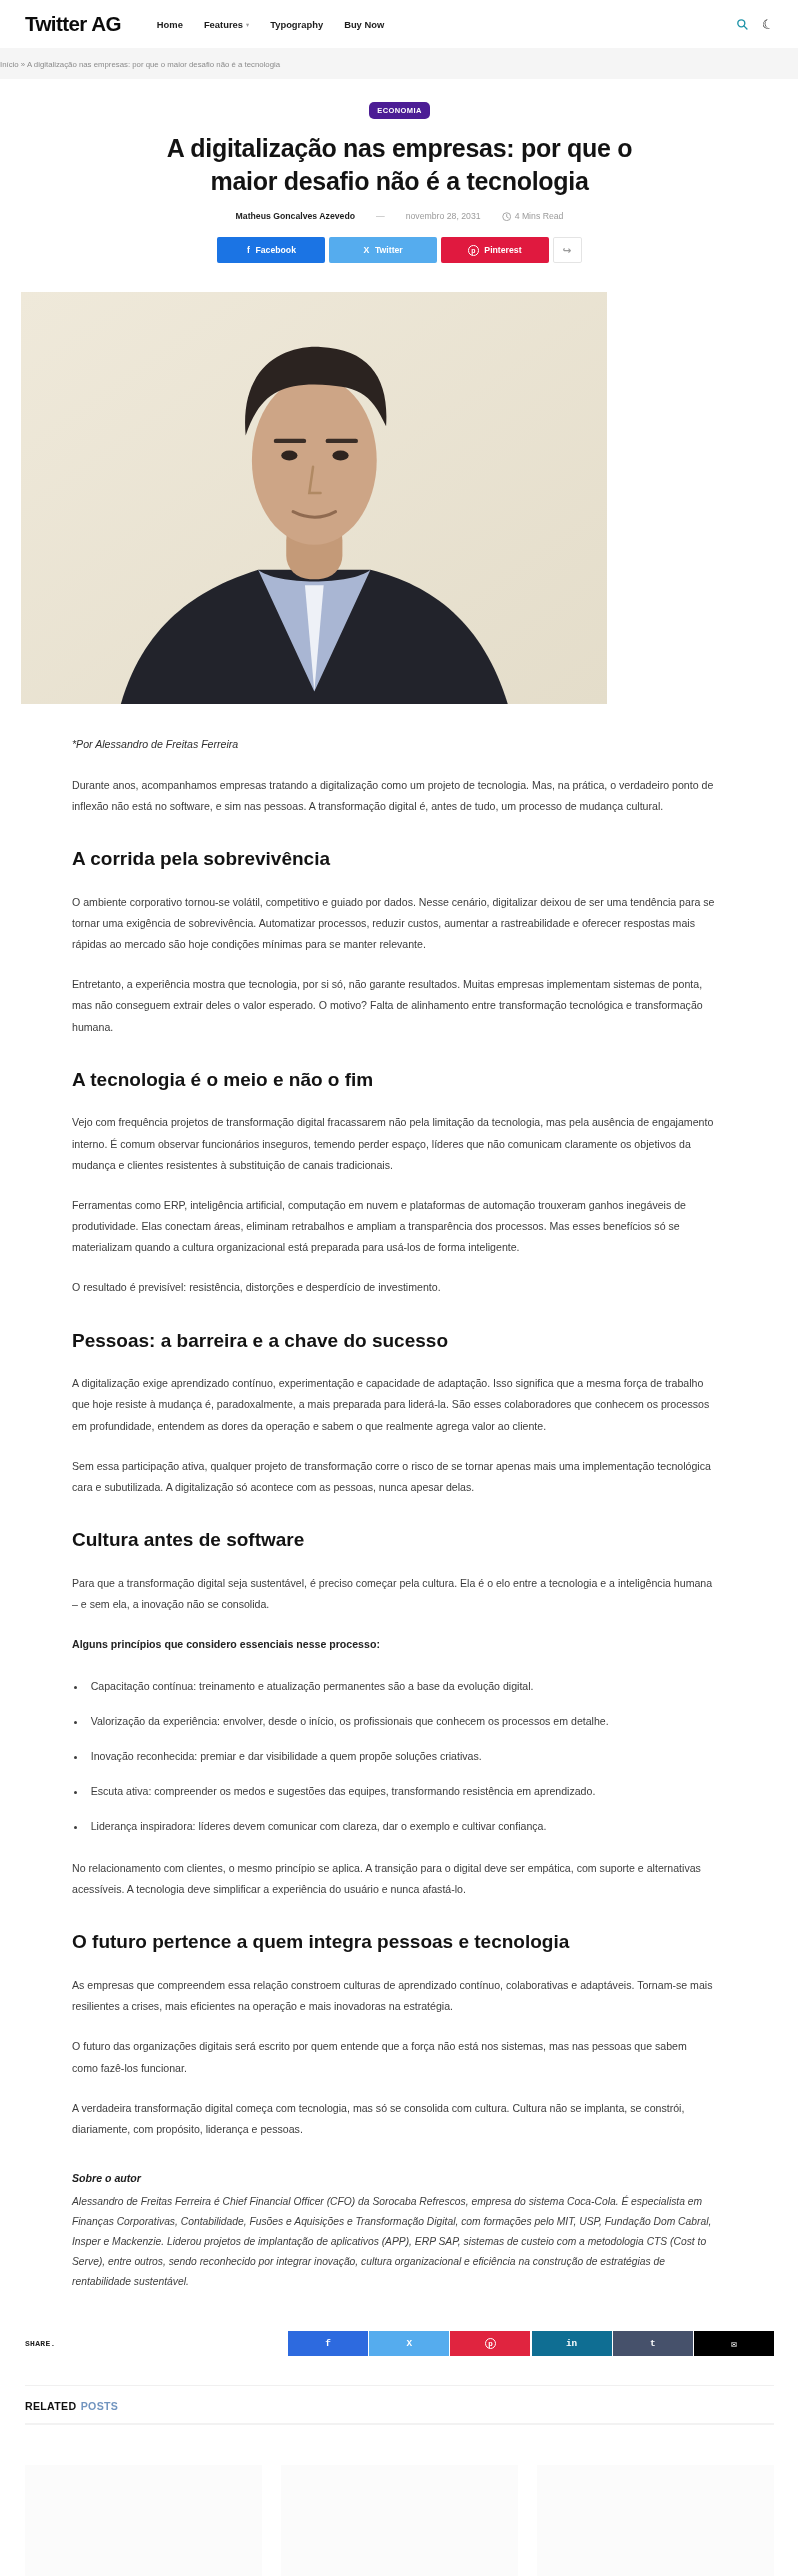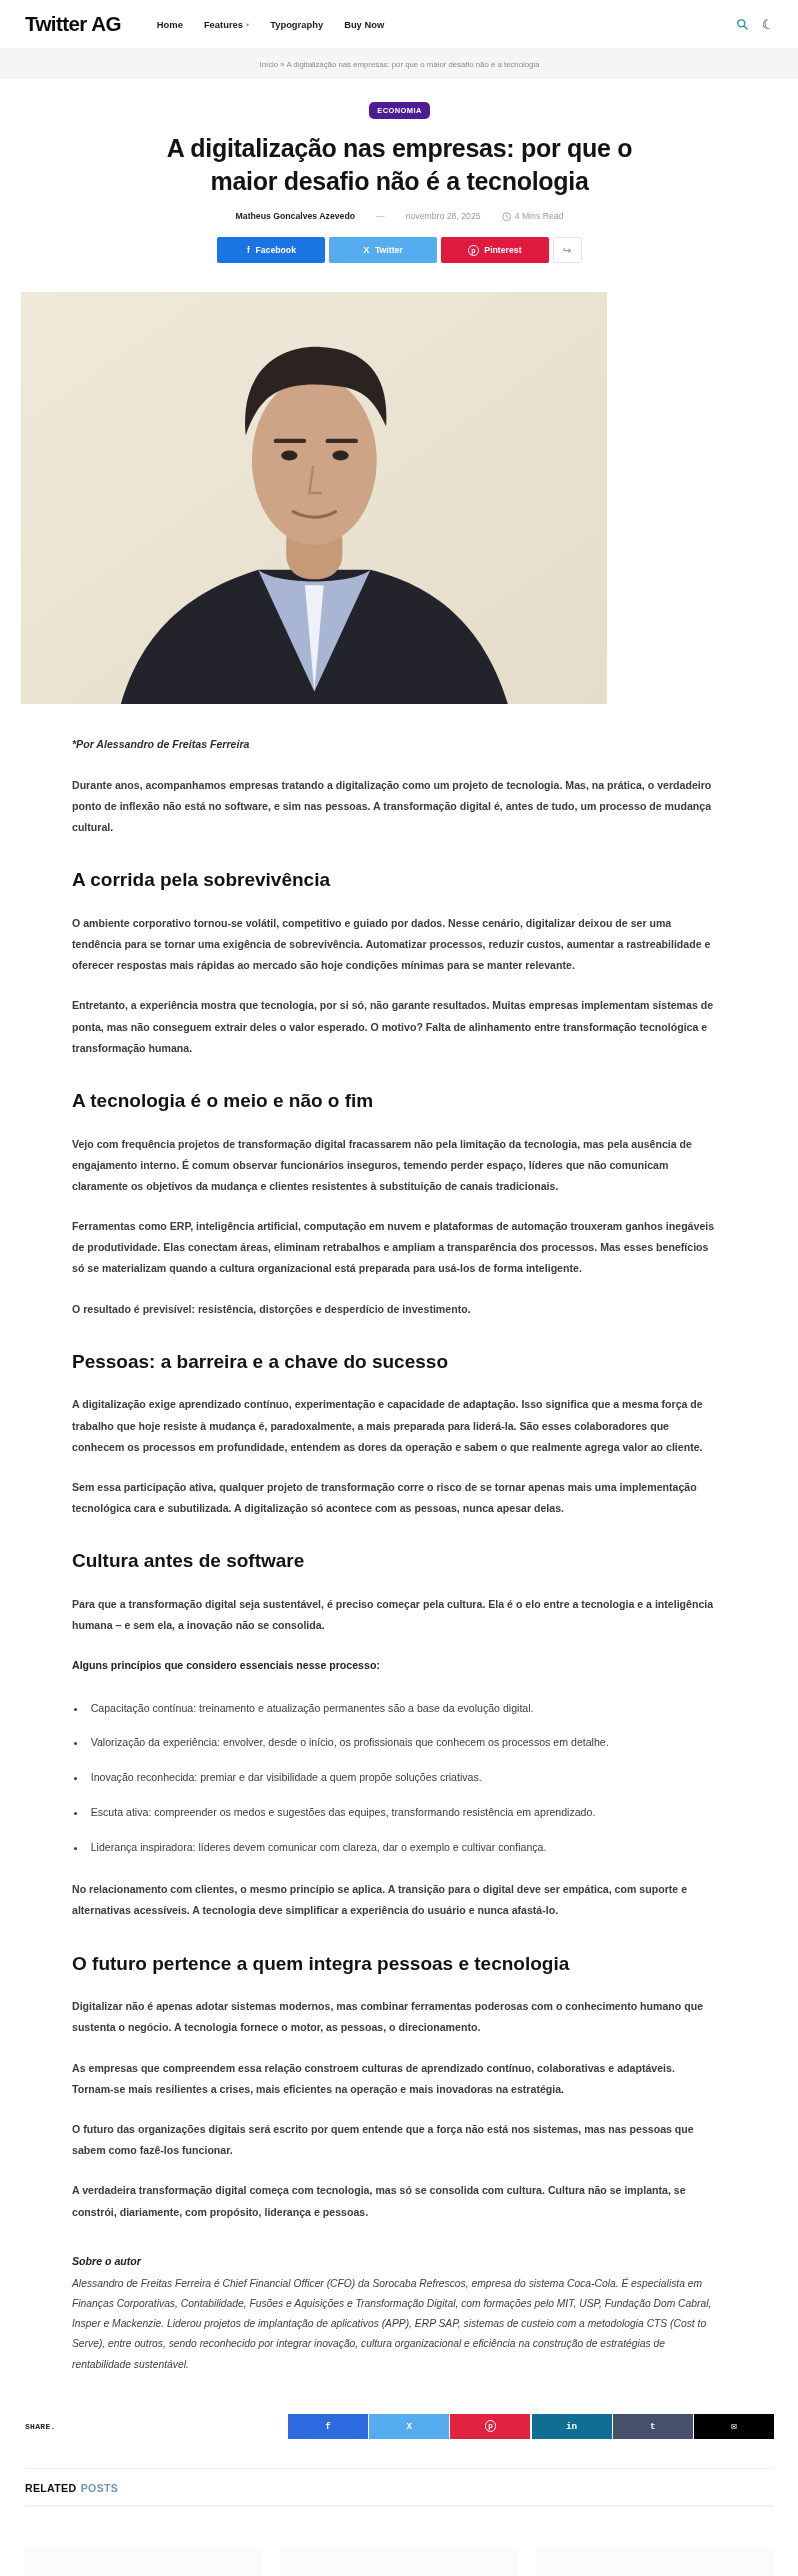--- a/index.html
+++ b/index.html
@@ -12,21 +12,21 @@
   
   .site-header { height:48px; display:flex; align-items:center; padding:0 25px; background:#fff; }
   .logo { font-size:20.6px; font-weight:800; letter-spacing:-0.6px; color:#0b0b0b; margin-right:36px; }
   .main-nav { display:flex; gap:21px; align-items:center; flex:1; }
   .nav-link { font-size:9.4px; font-weight:600; color:#1d1d1d; text-decoration:none; cursor:pointer; display:flex; align-items:center; gap:3.1px;}
   .chev { font-size:6.2px; color:#9a9a9a; }
   .header-icons { display:flex; align-items:center; gap:13.7px; }
   .search-btn svg { display:block; }
   .moon { font-size:13px; color:#101010; line-height:1; transform:rotate(-14deg); display:inline-block; }
   
-  .breadcrumb-bar { background:#f5f5f5; padding:10px 0; text-align:center; }
+  .breadcrumb-bar { background:#f5f5f5; padding:10px 0; text-align:left; }
   .breadcrumb { font-size:7.8px; color:#8b8b8b; }
   .breadcrumb .bc-home { color:#8b8b8b; cursor:pointer; }
   
   .post-head { text-align:center; padding-top:22.5px; }
   .cat-badge { display:inline-block; background:#4c1d95; color:#fff; font-size:7.5px; font-weight:700;
     letter-spacing:0.4px; padding:4.4px 8px; border-radius:5px; cursor:pointer; }
   .post-title { width:487px; margin:12.5px auto 0; font-size:25px; line-height:1.32; font-weight:800; color:#131313; letter-spacing:-0.3px;}
   .post-meta { margin-top:13.7px; font-size:8.7px; color:#9b9b9b; display:flex; justify-content:center; align-items:center; gap:21px;}
   .post-meta .author { color:#1e1e1e; font-weight:700; cursor:pointer;}
   .meta-dash { color:#b5b5b5; }
@@ -39,21 +39,21 @@
   .btn-tw { background:#55acee; }
   .btn-pin { background:#e0193f; }
   .pin-circ { display:inline-flex; width:10.6px; height:10.6px; border:1px solid #fff; border-radius:50%;
     align-items:center; justify-content:center; font-size:6.9px; font-weight:700; }
   .btn-more { width:29px; background:#fff; border:0.6px solid #e4e4e4; color:#9a9a9a; font-size:10.6px; }
   
   .featured { margin:29px 0 0 20.6px; width:586px; height:412px; overflow:hidden; background:#e9e4d4;}
   .featured svg { display:block; }
   
   .entry { width:643px; margin:30px 0 0 72px; font-size:10.6px; line-height:2; color:#3c3c3c; }
-  .entry p { margin:19px 0;font-weight:bold; }
+  .entry p { margin:19px 0; }
   .entry .byline { font-style:italic; color:#2e2e2e; }
   .entry h2 { font-size:19px; font-weight:800; color:#131313; margin:29px 0 8.7px; line-height:1.4; }
   .entry .lead-bold { font-weight:700; color:#222; }
   .entry ul { margin:21px 0 21px 15px; }
   .entry li { margin:13.7px 0; padding-left:3.7px; }
   
   .author-box { width:643px; margin:32px 0 0 72px; font-style:italic; }
   .author-box h3 { font-size:10.6px; font-weight:700; color:#1c1c1c; margin-bottom:7.5px; }
   .author-box p { font-size:10.3px; line-height:1.95; color:#3e3e3e; }
   
@@ -106,21 +106,21 @@
     <span>A digitalização nas empresas: por que o maior desafio não é a tecnologia</span>
   </span>
 </div>
 
 <section class="post-head">
   <a class="cat-badge">ECONOMIA</a>
   <h1 class="post-title">A digitalização nas empresas: por que o maior desafio não é a tecnologia</h1>
   <div class="post-meta">
     <span class="author">Matheus Goncalves Azevedo</span>
     <span class="meta-dash">—</span>
-    <span>novembro 28, 2025</span>
+    <span>novembro 28, 2031</span>
     <span class="read-time">
       <svg width="9.4" height="9.4" viewBox="0 0 15 15">
           <circle cx="7.5" cy="7.5" r="6.3" fill="none" stroke="#9b9b9b" stroke-width="1.4"></circle>
           <polyline points="7.5,4 7.5,7.8 10,9.3" fill="none" stroke="#9b9b9b" stroke-width="1.4" stroke-linecap="round"></polyline>
         </svg>
       <span>4 Mins Read</span>
     </span>
   </div>
   <div class="share-row">
     <button class="share-btn btn-fb">
@@ -195,21 +195,20 @@
   <ul>
     <li>Capacitação contínua: treinamento e atualização permanentes são a base da evolução digital.</li>
     <li>Valorização da experiência: envolver, desde o início, os profissionais que conhecem os processos em detalhe.</li>
     <li>Inovação reconhecida: premiar e dar visibilidade a quem propõe soluções criativas.</li>
     <li>Escuta ativa: compreender os medos e sugestões das equipes, transformando resistência em aprendizado.</li>
     <li>Liderança inspiradora: líderes devem comunicar com clareza, dar o exemplo e cultivar confiança.</li>
   </ul>
   <p>No relacionamento com clientes, o mesmo princípio se aplica. A transição para o digital deve ser empática, com suporte e alternativas acessíveis. A tecnologia deve simplificar a experiência do usuário e nunca afastá-lo.</p>
 
   <h2>O futuro pertence a quem integra pessoas e tecnologia</h2>
-  <p>Digitalizar não é apenas adotar sistemas modernos, mas combinar ferramentas poderosas com o conhecimento humano que sustenta o negócio. A tecnologia fornece o motor, as pessoas, o direcionamento.</p>
   <p>As empresas que compreendem essa relação constroem culturas de aprendizado contínuo, colaborativas e adaptáveis. Tornam-se mais resilientes a crises, mais eficientes na operação e mais inovadoras na estratégia.</p>
   <p>O futuro das organizações digitais será escrito por quem entende que a força não está nos sistemas, mas nas pessoas que sabem como fazê-los funcionar.</p>
   <p>A verdadeira transformação digital começa com tecnologia, mas só se consolida com cultura. Cultura não se implanta, se constrói, diariamente, com propósito, liderança e pessoas.</p>
 </article>
 
 <section class="author-box">
   <h3>Sobre o autor</h3>
   <p>Alessandro de Freitas Ferreira é Chief Financial Officer (CFO) da Sorocaba Refrescos, empresa do sistema Coca-Cola. É especialista em Finanças Corporativas, Contabilidade, Fusões e Aquisições e Transformação Digital, com formações pelo MIT, USP, Fundação Dom Cabral, Insper e Mackenzie. Liderou projetos de implantação de aplicativos (APP), ERP SAP, sistemas de custeio com a metodologia CTS (Cost to Serve), entre outros, sendo reconhecido por integrar inovação, cultura organizacional e eficiência na construção de estratégias de rentabilidade sustentável.</p>
 </section>
 

